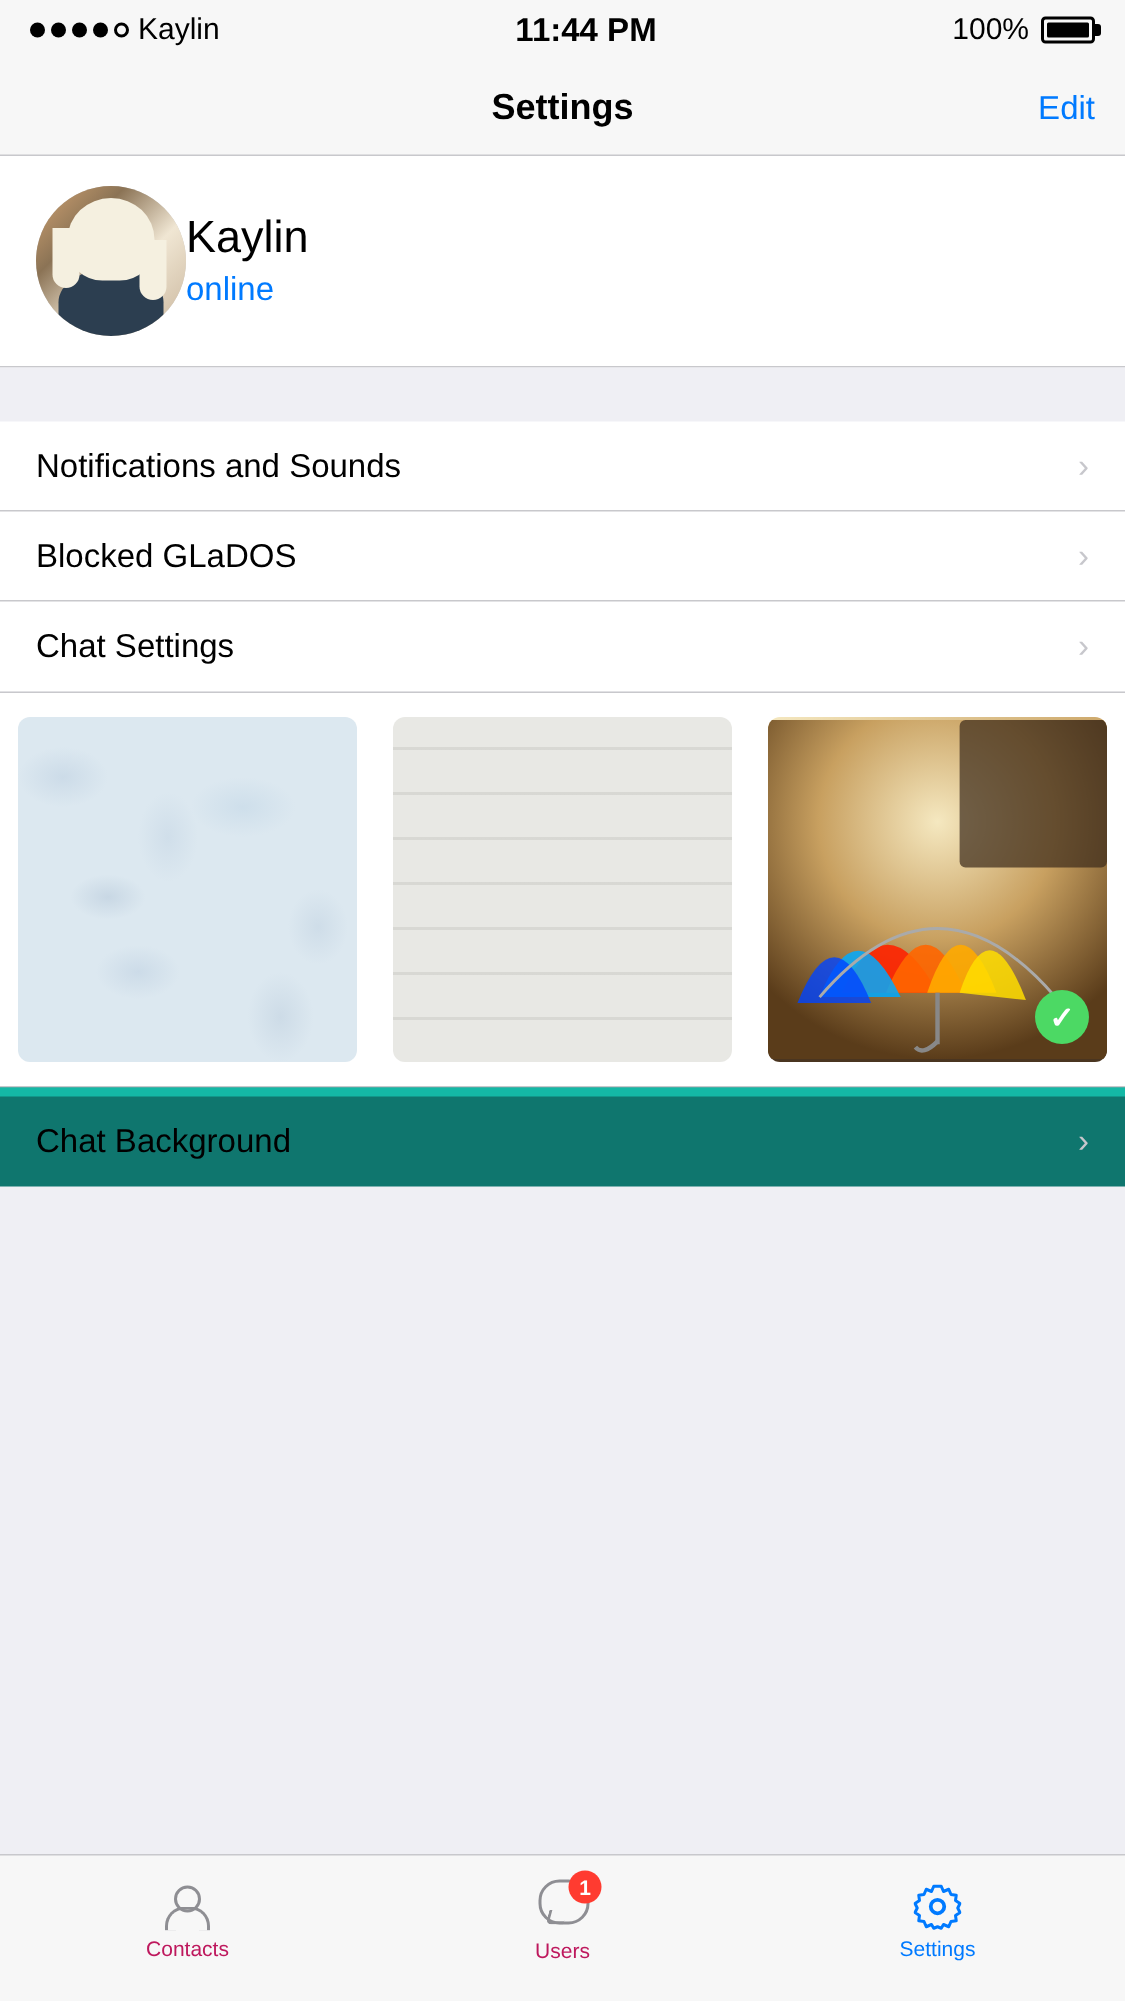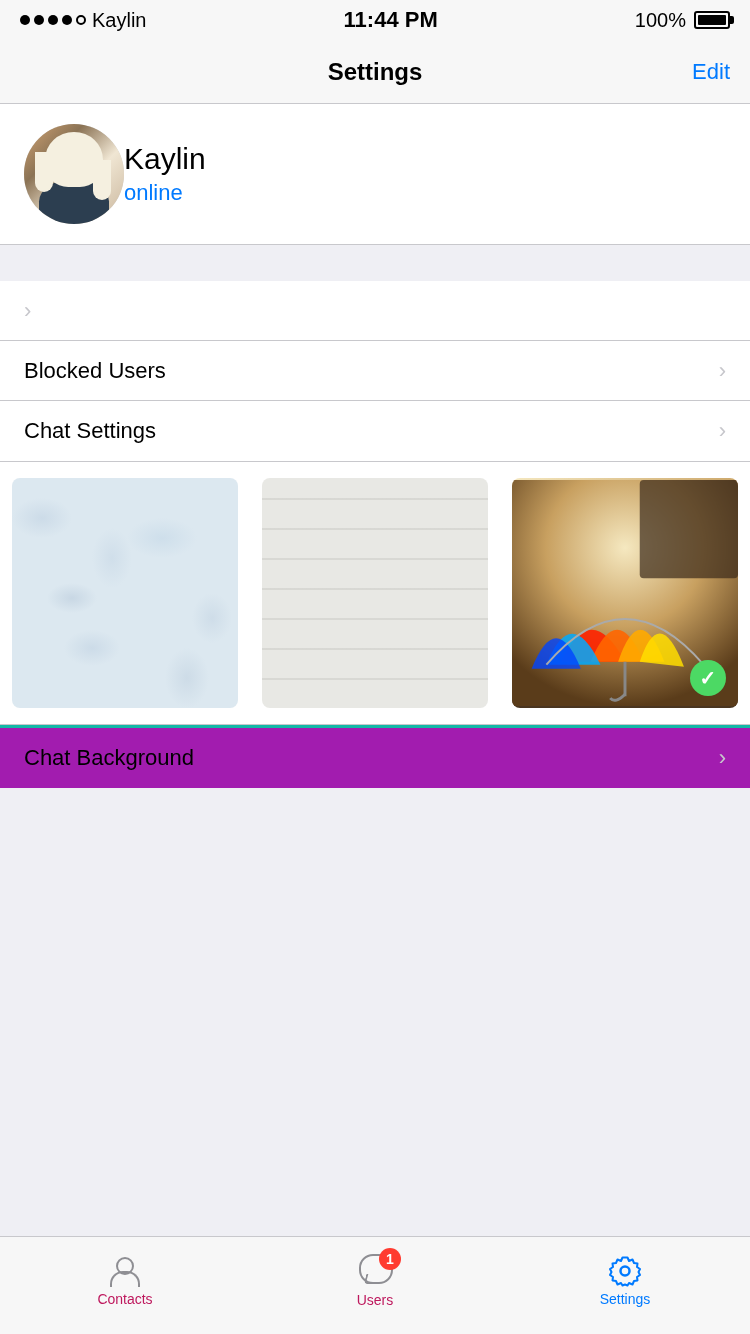--- a/index.html
+++ b/index.html
@@ -292,22 +292,22 @@
       display: flex;
       align-items: center;
       justify-content: center;
       color: #fff;
       font-size: 20px;
       font-weight: 700;
     }
 
     
     .chat-bg-section {
-      background: #a21caf;
-      border-top: 3px solid #14b8a6;
+      background: #0f766e;
+      border-top: 6px solid #14b8a6;
     }
 
     
     .tab-bar {
       position: fixed;
       bottom: 0;
       left: 0;
       width: 750px;
       height: 98px;
       background: #f7f7f7;
@@ -450,24 +450,25 @@
       <span class="profile-name">Kaylin</span>
       <span class="profile-status">online</span>
     </div>
   </div>
 
 
   <div class="section-divider"></div>
 
   <div class="menu-section">
     <div class="menu-item">
+      <span class="menu-label">Notifications and Sounds</span>
       <span class="chevron">›</span>
     </div>
     <div class="menu-item">
-      <span class="menu-label">Blocked Users</span>
+      <span class="menu-label">Blocked GLaDOS</span>
       <span class="chevron">›</span>
     </div>
     <div class="menu-item">
       <span class="menu-label">Chat Settings</span>
       <span class="chevron">›</span>
     </div>
   </div>
 
   <div class="wallpaper-section">
     <div class="wallpaper-previews">

